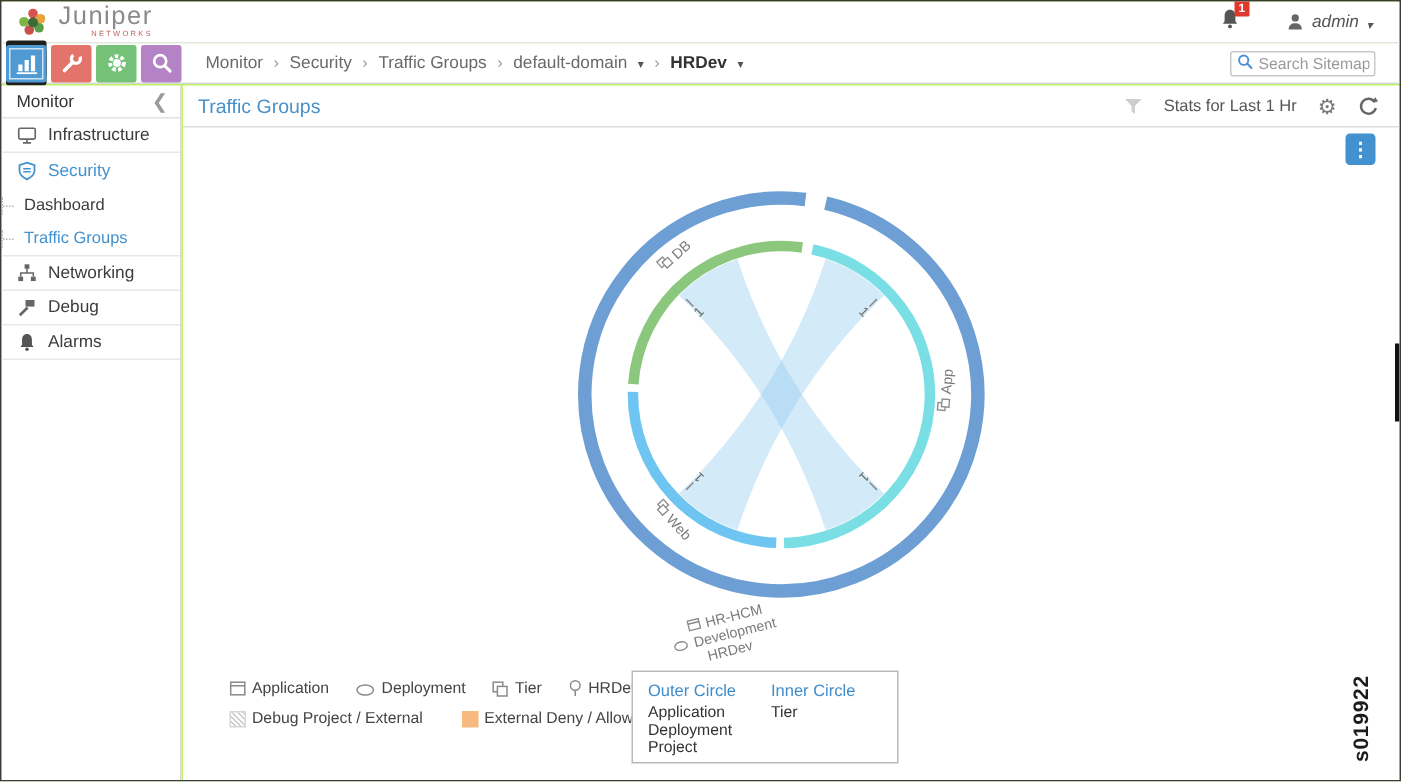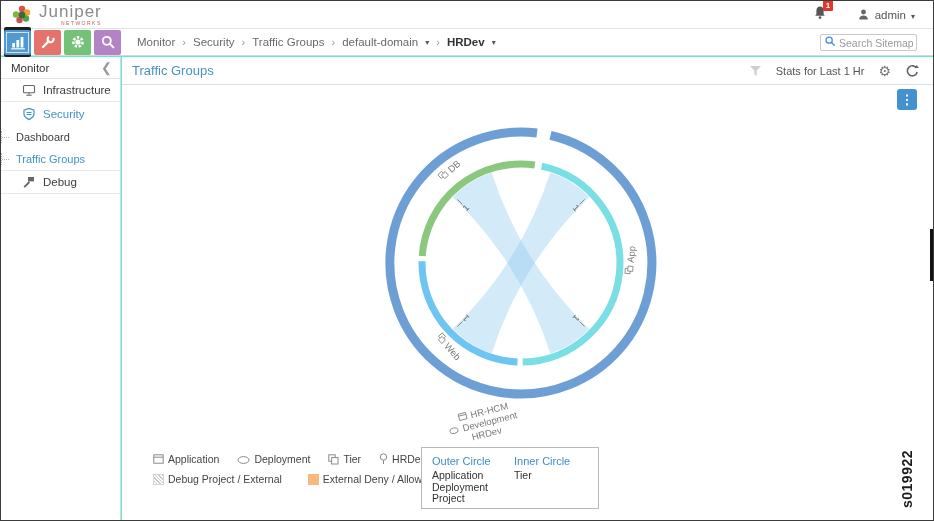--- a/index.html
+++ b/index.html
@@ -1,33 +1,33 @@
 <!DOCTYPE html>
 <html><head>
 <meta charset="utf-8">
 <style>
   * { margin:0; padding:0; box-sizing:border-box; }
   html,body { background:#fff; }
   .page {
     position:relative; width:934px; height:521px;
-    border:1px solid #3c3c3c; background:#5eead4; overflow:hidden;
+    border:1px solid #3c3c3c; background:#bef264; overflow:hidden;
     font-family:"Liberation Sans", sans-serif; color:#444;
   }
   
   .topbar { position:absolute; top:0; left:0; right:0; height:28px;
     display:flex; justify-content:space-between; align-items:center;
     border-bottom:1px solid #e4e4e4; background:#fff; padding:0 18px 0 10px; }
   .logo { display:flex; align-items:flex-end; gap:6px; }
   .brand-name { font-size:17px; color:#8a8a8a; letter-spacing:1px; line-height:16px; }
   .brand-sub { font-size:5px; color:#c0625f; letter-spacing:1.5px; display:block; text-align:right; margin-top:-1px; }
   .topbar-right { display:flex; align-items:center; gap:30px; }
   .bell-wrap { position:relative; cursor:pointer; }
   .badge { position:absolute; top:-5px; left:10px; background:#e0382d; color:#fff;
     font-size:8px; font-weight:bold; padding:1px 3px; border-radius:1px; }
-  .user-menu { display:flex; align-items:flex-end; gap:5px; font-size:11.5px; color:#555; cursor:pointer; }
+  .user-menu { display:flex; align-items:flex-end; gap:5px; font-size:11.5px; color:#555; cursor:pointer;font-style:italic; }
   .caret { font-size:8px; color:#555; }
   
   .row2 { position:absolute; top:28px; left:0; right:0; height:27px;
     border-bottom:1px solid #d8d8d8; display:flex; background:#fff; }
   .tool-strip { width:120px; display:flex; align-items:center; gap:3px; padding-left:3px; }
   .tool-btn { width:27px; height:25px; border:none; border-radius:2px; display:flex;
     align-items:center; justify-content:center; cursor:pointer; }
   .tool-btn.blue { background:#4f9ad2; }
   .tool-btn.red { background:#e4736b; }
   .tool-btn.green { background:#74c177; }
@@ -43,21 +43,21 @@
   .search-wrap input { width:97px; height:17px; border:1px solid #c9c9c9; border-radius:2px;
     font-size:10.5px; padding:0 3px 0 18px; color:#444; font-family:"Liberation Sans",sans-serif; }
   .search-wrap input::placeholder { color:#9a9a9a; }
   .search-glyph { position:absolute; left:4px; top:2px; }
   
   .sidebar { position:absolute; top:56px; left:0; width:120px; bottom:0;
     border-right:1px solid #d9d9d9; background:#fff; font-size:11.5px; }
   .side-head { height:22px; display:flex; align-items:center; justify-content:space-between;
     padding:0 8px 0 10px; border-bottom:1px solid #e2e2e2; color:#333; }
   .collapse { color:#9a9a9a; font-size:13px; cursor:pointer; line-height:1; }
-  .side-item { height:23px; display:flex; align-items:center; gap:7px; padding-left:21px;
+  .side-item { height:23px; display:flex; align-items:center; gap:7px; padding-left:10px;
     border-bottom:1px solid #e8e8e8; color:#3c3c3c; cursor:pointer; }
   .side-item.nb { border-bottom:none; }
   .side-item.active { color:#4292cf; }
   .side-sub { height:23px; display:flex; align-items:center; 
     color:#3c3c3c; cursor:pointer; font-size:11px; }
   .side-sub.active { color:#4292cf; }
   .side-sub .tree { width:9px; height:12px; border-left:1px dotted #b5b5b5; position:relative; margin-right:6px; }
   .side-sub .tree::after { content:""; position:absolute; left:0; top:6px; width:7px; border-top:1px dotted #b5b5b5; }
   .group-end { border-bottom:1px solid #e8e8e8; }
   
@@ -208,24 +208,40 @@
     <div class="side-sub">
       <span class="tree"></span>
       <span>Dashboard</span>
     </div>
     <div class="side-sub active group-end">
       <span class="tree"></span>
       <span>Traffic Groups</span>
     </div>
     <div class="side-item">
       <svg width="14" height="14" viewBox="0 0 14 14">
+        <rect x="5.4" y="1.2" width="3.2" height="3" fill="#666"></rect>
+        <rect x="1.2" y="9.4" width="3.2" height="3" fill="#666"></rect>
+        <rect x="9.6" y="9.4" width="3.2" height="3" fill="#666"></rect>
+        <path d="M7 4.2 V7 M7 7 H2.8 V9.4 M7 7 H11.2 V9.4" fill="none" stroke="#666" stroke-width="1"></path>
+      </svg>
+      <span>Networking</span>
+    </div>
+    <div class="side-item">
+      <svg width="14" height="14" viewBox="0 0 14 14">
         <rect x="6" y="2" width="6" height="4.4" fill="#666"></rect>
         <line x1="2.2" y1="12.2" x2="7.4" y2="7" stroke="#666" stroke-width="1.8"></line>
       </svg>
       <span>Debug</span>
+    </div>
+    <div class="side-item">
+      <svg width="14" height="14" viewBox="0 0 14 14">
+        <path d="M7 1.6 C4.9 1.6 3.7 3.2 3.7 5.6 V8.8 L2.6 10.3 H11.4 L10.3 8.8 V5.6 C10.3 3.2 9.1 1.6 7 1.6 Z" fill="#555"></path>
+        <circle cx="7" cy="11.8" r="1.2" fill="#555"></circle>
+      </svg>
+      <span>Alarms</span>
     </div>
   </div>
 
   <div class="content">
     <div class="content-head">
       <span class="page-title">Traffic Groups</span>
       <div class="head-tools">
         <span class="icon-btn">
           <svg width="13" height="12" viewBox="0 0 13 12">
             <polygon points="1,1 12,1 7.6,5.6 7.6,11 5.4,9.2 5.4,5.6" fill="#cdcdcd"></polygon>

